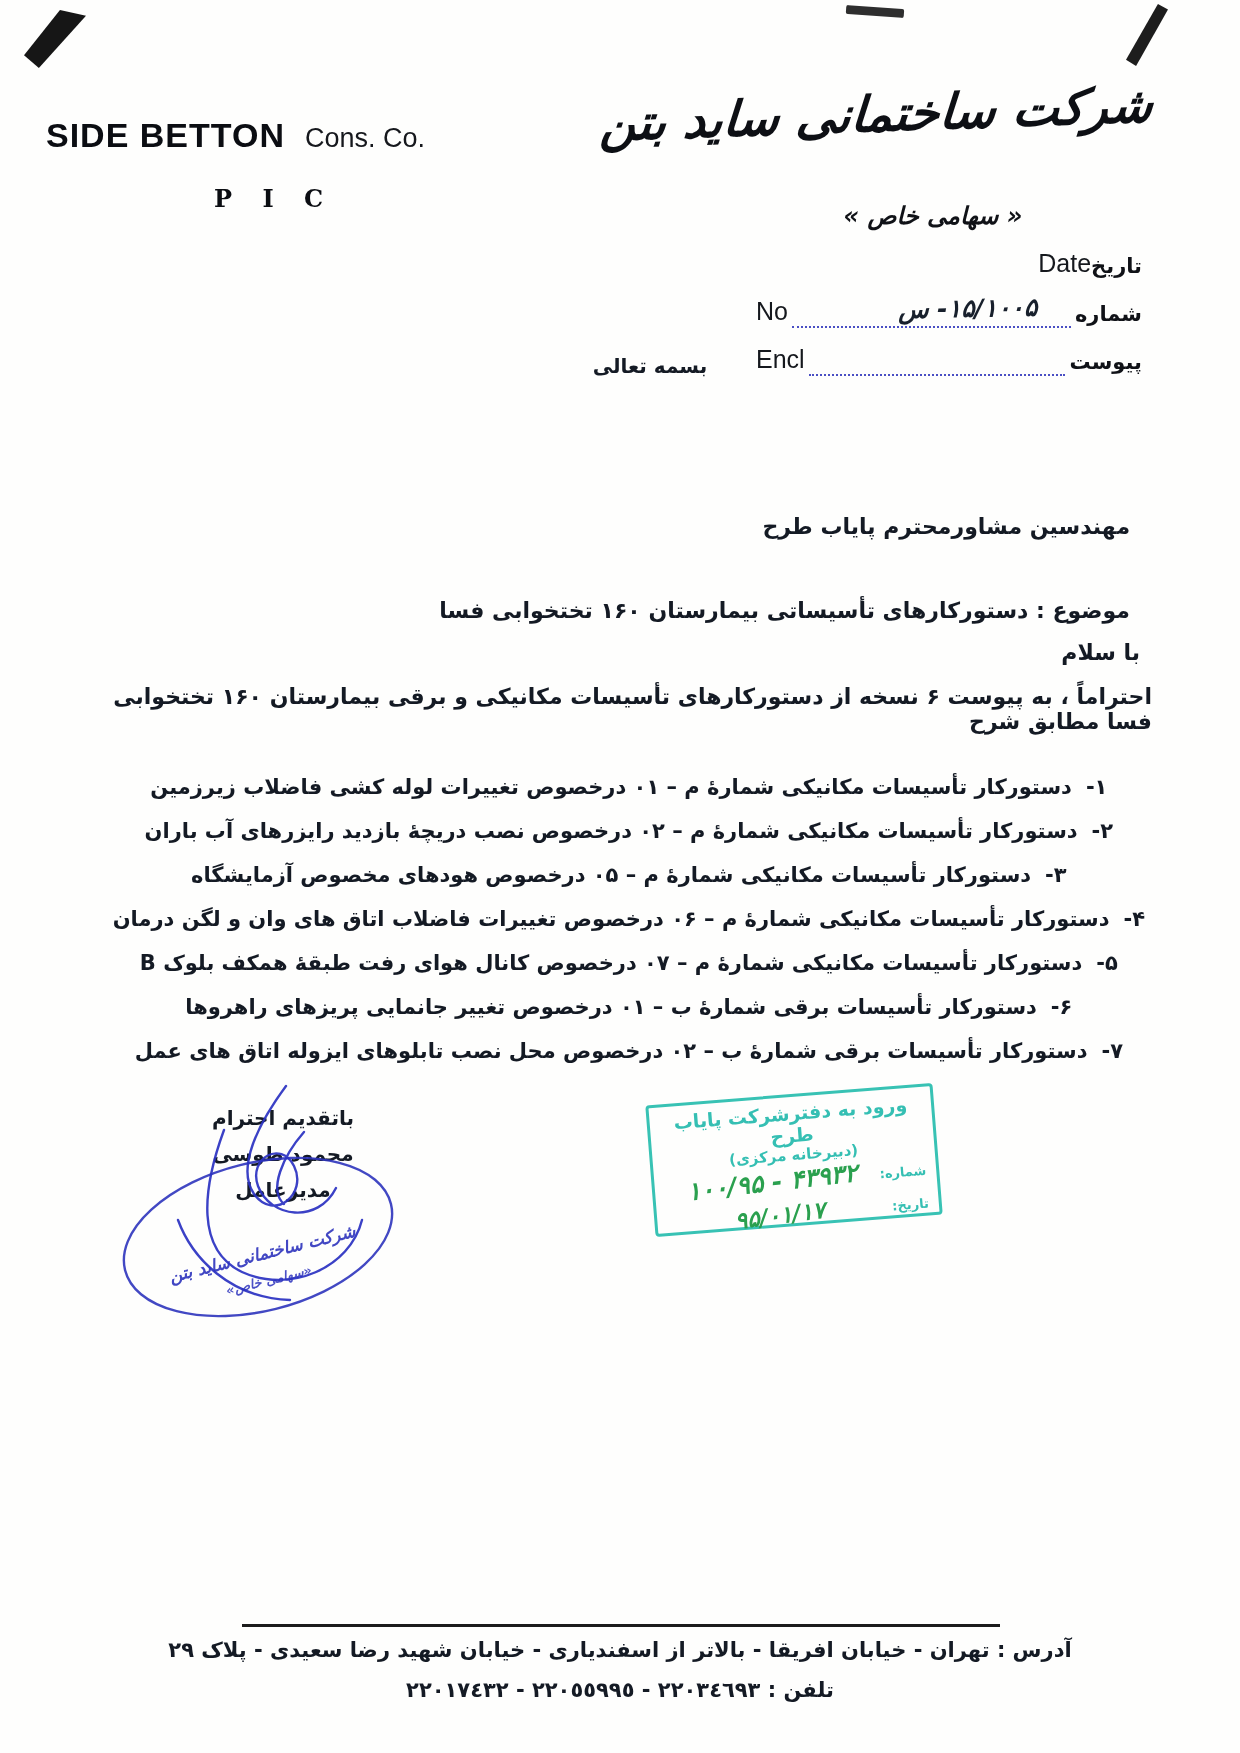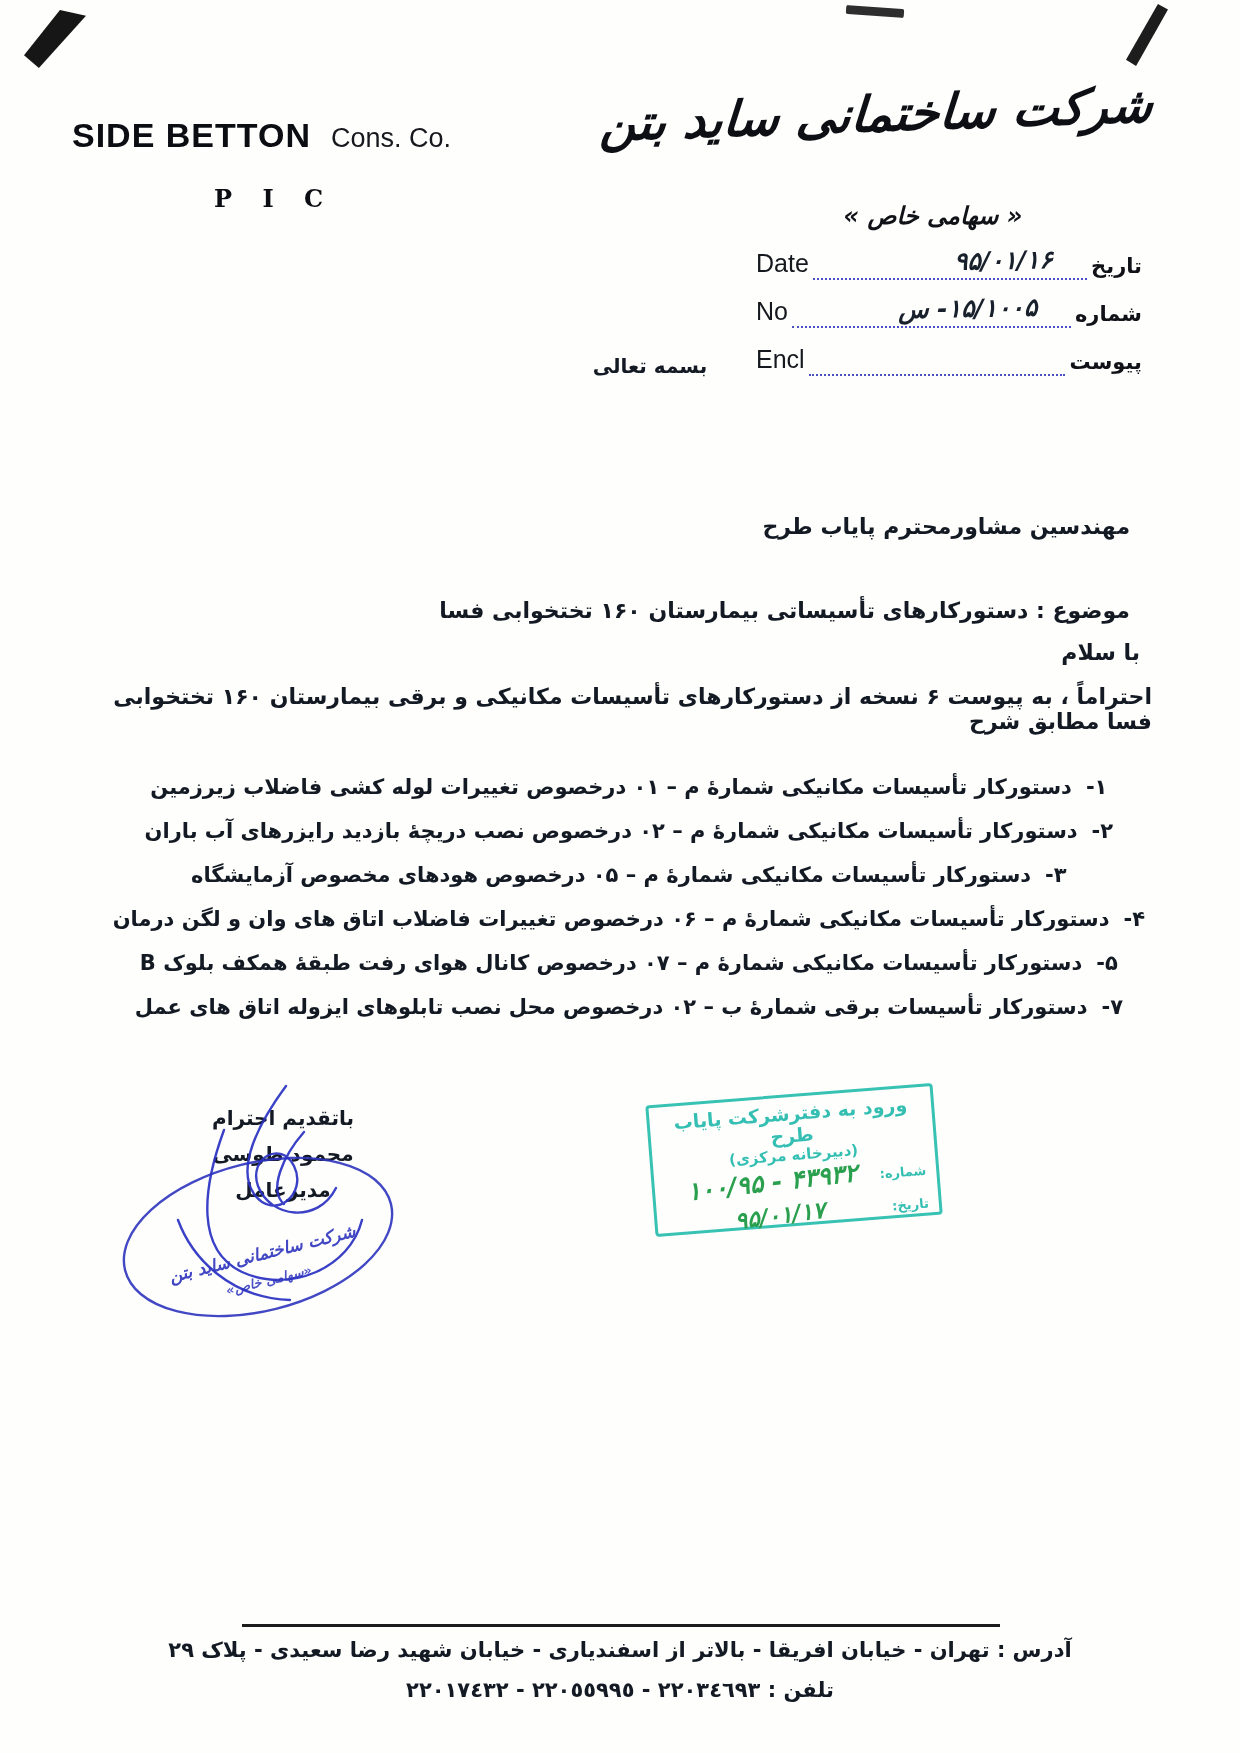--- a/index.html
+++ b/index.html
@@ -11,21 +11,21 @@
 
   
   .art1 { position:absolute; left:24px; top:10px; width:62px; height:58px;
           background:#161616; clip-path:polygon(0 78%, 58% 0, 100% 10%, 24% 100%); }
   .art2 { position:absolute; left:1126px; top:4px; width:42px; height:62px;
           background:#1d1d1d; clip-path:polygon(76% 0, 100% 9%, 24% 100%, 0 90%); }
   .art3 { position:absolute; left:846px; top:7px; width:58px; height:9px;
           background:#2e2e2e; transform:rotate(4deg); border-radius:2px; }
 
   
-  .co-en { position:absolute; left:72px; top:116px; white-space:nowrap; }
+  .co-en { position:absolute; left:46px; top:116px; white-space:nowrap; }
   .co-en .main { font-family:"Liberation Sans", sans-serif; font-weight:bold;
                  font-size:34px; letter-spacing:1px; color:#0b0d12; }
   .co-en .suffix { font-family:"Liberation Sans", sans-serif; font-size:27px;
                    color:#16181d; margin-left:20px; }
   .pic { position:absolute; left:214px; top:184px; font-family:"DejaVu Serif", serif;
          font-weight:bold; font-size:24px; letter-spacing:11px; color:#0b0d12; }
 
   
   .co-fa { position:absolute; right:88px; top:84px; width:430px; text-align:center;
            direction:rtl; font-size:49px; font-weight:bold; font-style:italic;
@@ -101,23 +101,20 @@
     <span class="main">SIDE BETTON</span><span class="suffix">Cons. Co.</span>
   </div>
   <div class="pic">P I C</div>
 
   <div class="co-fa">شرکت ساختمانی ساید بتن</div>
   <div class="co-type">« سهامی خاص »</div>
 
   <div class="meta">
     <div class="meta-row">
       <span class="fa">تاریخ</span>
-      <span class="dots">
-        <span class="hand">۹۵/۰۱/۱۶</span>
-      </span>
       <span class="en">Date</span>
     </div>
     <div class="meta-row">
       <span class="fa">شماره</span>
       <span class="dots">
         <span class="hand">۱۵/۱۰۰۵- س</span>
       </span>
       <span class="en">No</span>
     </div>
     <div class="meta-row">
@@ -135,20 +132,21 @@
   <div class="subject rtl">موضوع : دستورکارهای تأسیساتی بیمارستان ۱۶۰ تختخوابی فسا</div>
   <div class="salam rtl">با سلام</div>
   <div class="body1 rtl">احتراماً ، به پیوست ۶ نسخه از دستورکارهای تأسیسات مکانیکی و برقی بیمارستان ۱۶۰ تختخوابی فسا مطابق شرح</div>
 
   <div class="list">
     <div class="list-row"><span class="num">۱-</span><span>دستورکار تأسیسات مکانیکی شمارۀ م – ۰۱ درخصوص تغییرات لوله کشی فاضلاب زیرزمین</span></div>
     <div class="list-row"><span class="num">۲-</span><span>دستورکار تأسیسات مکانیکی شمارۀ م – ۰۲ درخصوص نصب دریچۀ بازدید رایزرهای آب باران</span></div>
     <div class="list-row"><span class="num">۳-</span><span>دستورکار تأسیسات مکانیکی شمارۀ م – ۰۵ درخصوص هودهای مخصوص آزمایشگاه</span></div>
     <div class="list-row"><span class="num">۴-</span><span>دستورکار تأسیسات مکانیکی شمارۀ م – ۰۶ درخصوص تغییرات فاضلاب اتاق های وان و لگن درمان</span></div>
     <div class="list-row"><span class="num">۵-</span><span>دستورکار تأسیسات مکانیکی شمارۀ م – ۰۷ درخصوص کانال هوای رفت طبقۀ همکف بلوک B</span></div>
+    <div class="list-row"><span class="num">۶-</span><span>دستورکار تأسیسات برقی شمارۀ ب – ۰۱ درخصوص تغییر جانمایی پریزهای راهروها</span></div>
     <div class="list-row"><span class="num">۷-</span><span>دستورکار تأسیسات برقی شمارۀ ب – ۰۲ درخصوص محل نصب تابلوهای ایزوله اتاق های عمل</span></div>
   </div>
 
   <div class="entry-stamp">
     <div class="es-l1">ورود به دفترشرکت پایاب طرح</div>
     <div class="es-l2">(دبیرخانه مرکزی)</div>
     <div class="es-row">
       <span class="lbl">شماره:</span>
       <span class="val num">۱۰۰/۹۵ - ۴۳۹۳۲</span>
     </div>

